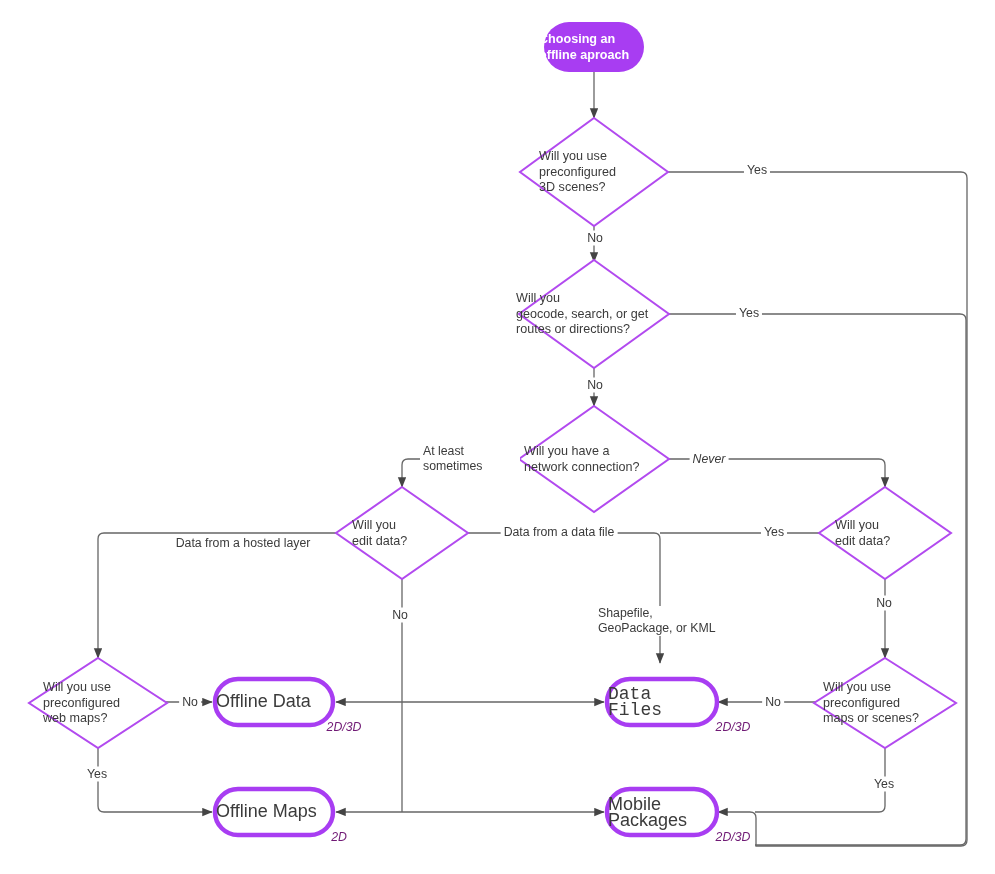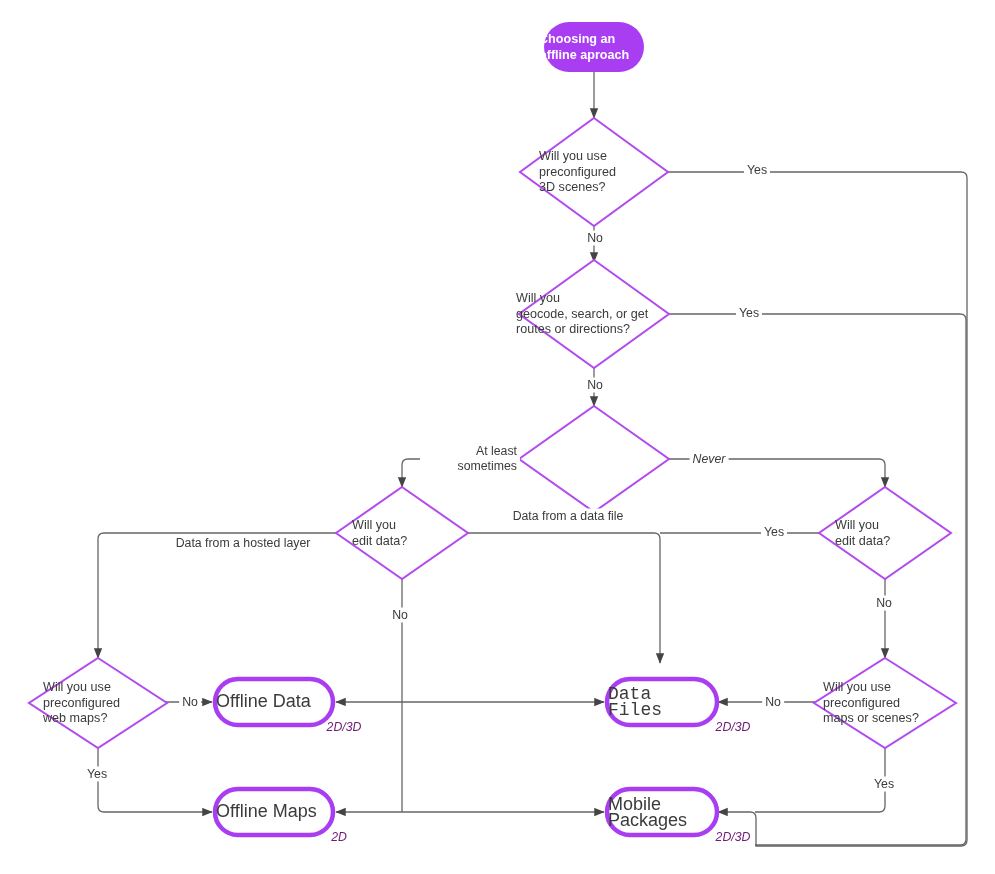--- a/index.html
+++ b/index.html
@@ -59,21 +59,21 @@
     color: #ffffff;
     font-weight: bold;
     font-size: 12.6px;
     line-height: 15.5px;
   }
   .terminal-label {
     font-size: 18px;
   }
   .edge-label {
     position: absolute;
-    text-align: right;
+    text-align: left;
     font-size: 12.3px;
     line-height: 15px;
     color: #3b3b3b;
     background: #ffffff;
     padding: 0 3px;
     transform: translate(-50%, -50%);
     white-space: pre-line;
   }
   .dim-label {
     position: absolute;
@@ -158,20 +158,22 @@
 offline aproach</div>
 
   <div class="node-label" style="left:594px; top:172px; width:110px;">Will you use
 preconfigured
 3D scenes?</div>
 
   <div class="node-label" style="left:594px; top:314px; width:156px;">Will you
 geocode, search, or get
 routes or directions?</div>
 
+  <div class="node-label" style="left:594px; top:459px; width:140px;">Will you have a
+network connection?</div>
 
   <div class="node-label" style="left:402px; top:533px; width:100px;">Will you
 edit data?</div>
 
   <div class="node-label" style="left:885px; top:533px; width:100px;">Will you
 edit data?</div>
 
   <div class="node-label" style="left:98px; top:703px; width:110px;">Will you use
 preconfigured
 web maps?</div>
@@ -194,22 +196,24 @@
   <div class="dim-label" style="left:733px; top:837px;">2D/3D</div>
 
   <div class="edge-label" style="left:757px; top:170px;">Yes</div>
   <div class="edge-label" style="left:595px; top:238px;">No</div>
   <div class="edge-label" style="left:749px; top:313px;">Yes</div>
   <div class="edge-label" style="left:595px; top:385px;">No</div>
   <div class="edge-label" style="left:470px; top:459px; width:94px;">At least
 sometimes</div>
   <div class="edge-label" style="left:709px; top:459px;font-style:italic;">Never</div>
   <div class="edge-label" style="left:243px; top:543px;">Data from a hosted layer</div>
-  <div class="edge-label" style="left:559px; top:516px;margin-left:9px;">Data from a data file</div>
+  <div class="edge-label" style="left:559px; top:532px;">Data from a data file</div>
   <div class="edge-label" style="left:400px; top:615px;">No</div>
   <div class="edge-label" style="left:774px; top:532px;">Yes</div>
   <div class="edge-label" style="left:884px; top:603px;">No</div>
   <div class="edge-label" style="left:190px; top:702px;">No</div>
   <div class="edge-label" style="left:97px; top:774px;">Yes</div>
   <div class="edge-label" style="left:773px; top:702px;">No</div>
   <div class="edge-label" style="left:884px; top:784px;">Yes</div>
+  <div class="edge-label" style="left:661px; top:621px; width:126px;">Shapefile,
+GeoPackage, or KML</div>
 
 </div>
 
 </body></html>

